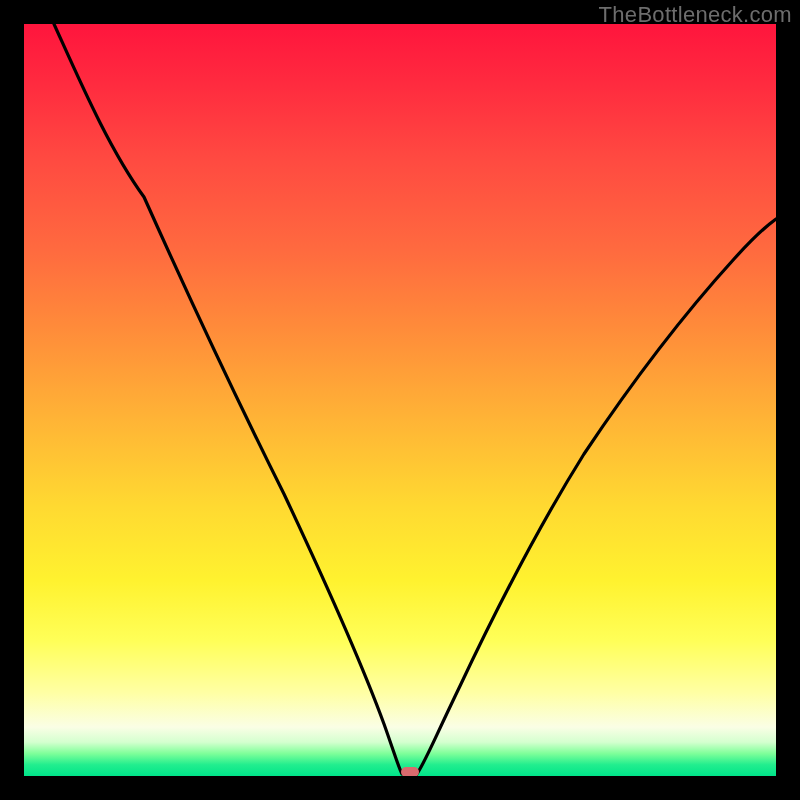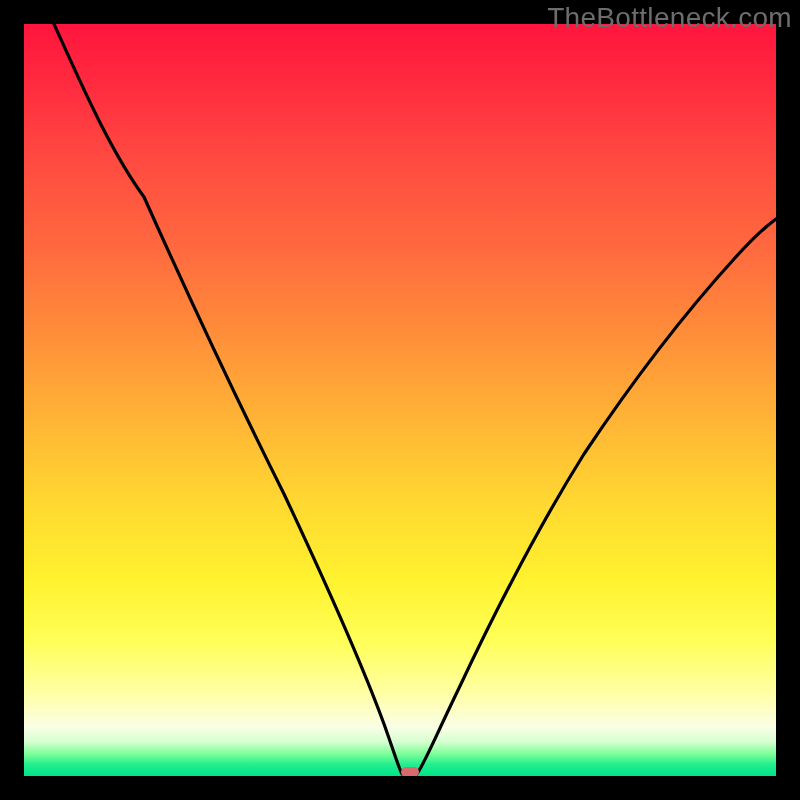--- a/index.html
+++ b/index.html
@@ -15,21 +15,21 @@
     position: relative;
     width: 800px;
     height: 800px;
     background: #000;
   }
   .watermark {
     position: absolute;
     top: 2px;
     right: 8px;
     color: #6d6d6d;
-    font-size: 28px;
+    font-size: 22px;
     font-weight: 400;
     letter-spacing: 0.3px;
     z-index: 3;
     text-align: center;
   }
   .plot-area {
     position: absolute;
     left: 24px;
     top: 24px;
     width: 752px;

